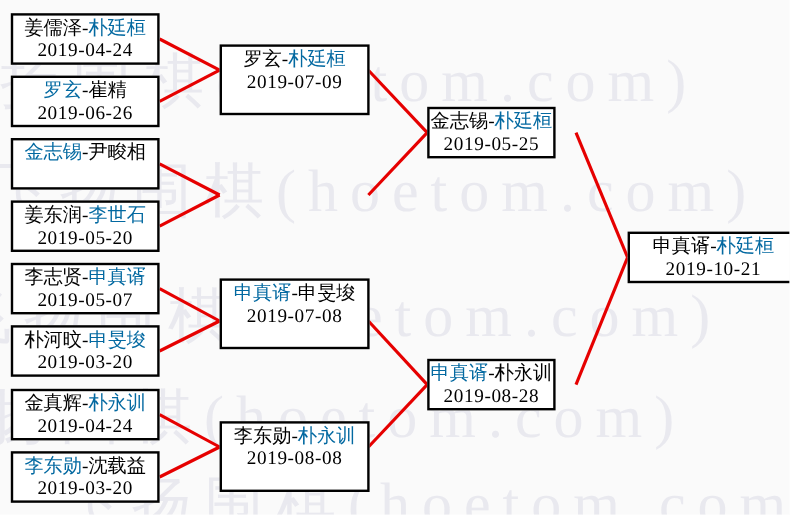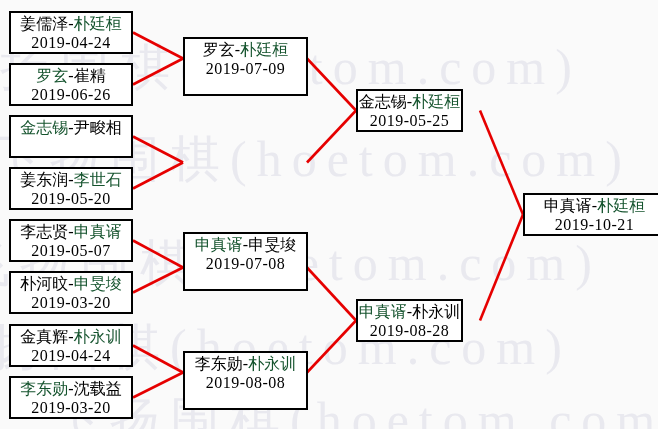--- a/index.html
+++ b/index.html
@@ -15,21 +15,21 @@
   }
   svg.conn{position:absolute;left:0;top:0;z-index:1;}
   svg.conn line{stroke:#e60000;stroke-width:2.6;}
   .box{
     position:absolute;z-index:2;box-sizing:border-box;
     background:#ffffff;border:2px solid #000000;
     text-align:center;font-size:16px;line-height:19px;
     padding-top:1px;color:#000000;
   }
   .box .names{white-space:nowrap;}
-  .box .win{color:#14532d;margin-top:36px;}
+  .box .win{color:#0369a1;margin-top:36px;}
   .box .date{letter-spacing:.5px;}
   
   .r1{left:9px;width:124px;height:43px;}
   .r1.m0{top:11px}.r1.m1{top:63px}.r1.m2{top:115px}.r1.m3{top:167px}
   .r1.m4{top:219px}.r1.m5{top:271px}.r1.m6{top:324px}.r1.m7{top:376px}
   
   .r2{left:183px;width:125px;height:59px;}
   .r2.m0{top:37px}.r2.m1{top:141px}.r2.m2{top:232px}.r2.m3{top:351px}
   
   .r3{left:356px;width:107px;height:43px;}

